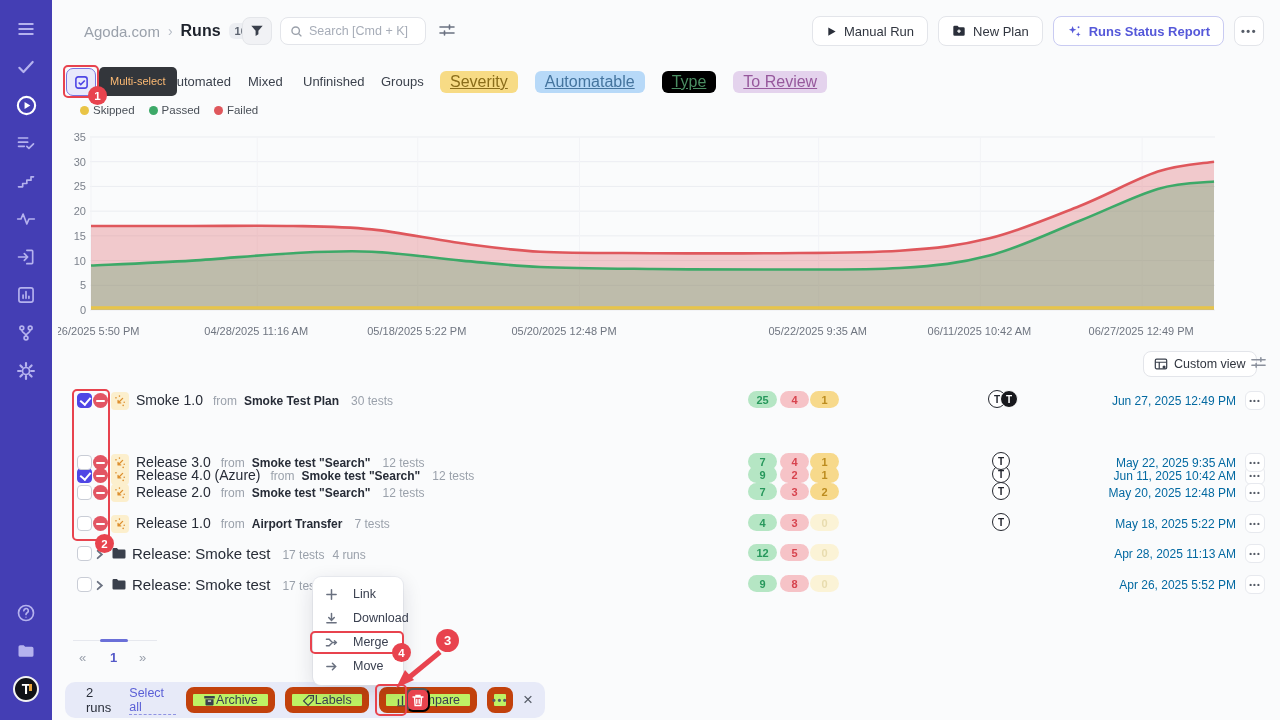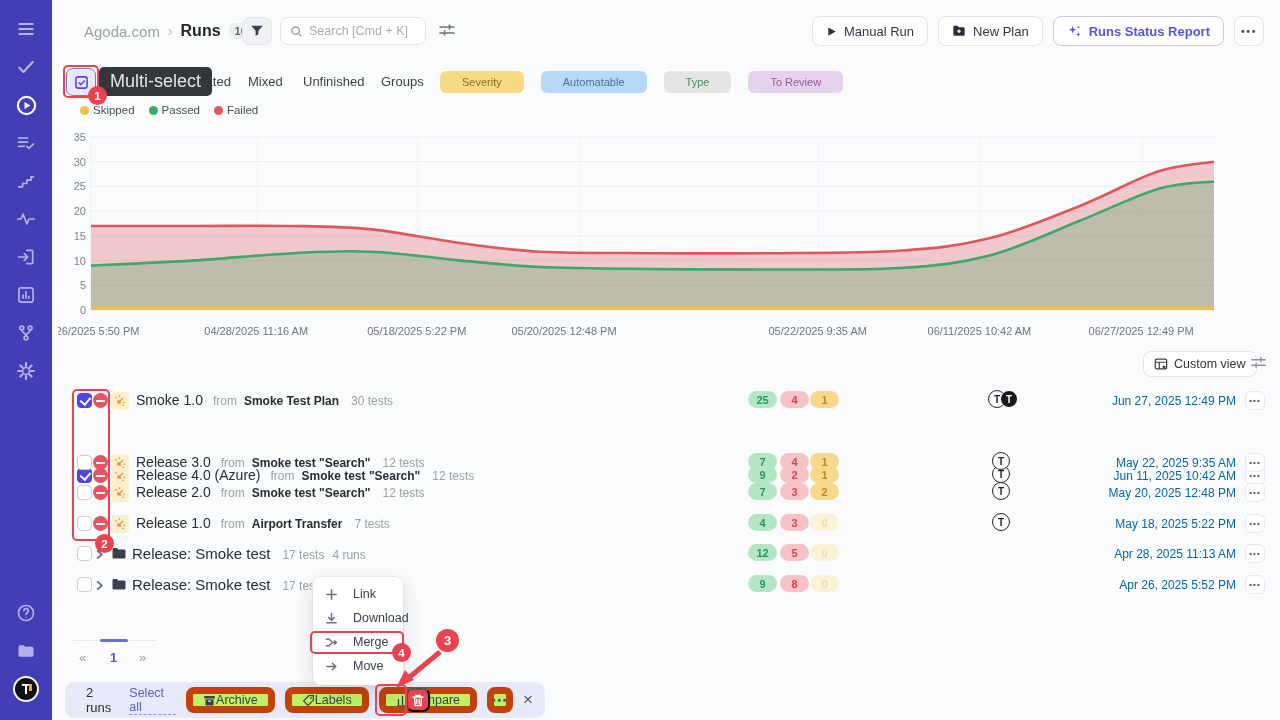--- a/index.html
+++ b/index.html
@@ -43,24 +43,24 @@
   .btn.accent { color:#5558d9; border-color:#c9cbf2; font-weight:bold; }
   .btn.sq { width:30px; padding:0; justify-content:center; }
   .dots { letter-spacing:1.5px; font-size:11px; color:#555b66; font-weight:bold; }
 
   
   .ms-btn { position:absolute; left:66px; top:68px; width:30px; height:28px; border-radius:7px;
             border:1.5px solid #7a74e0; background:#e9e9fb; display:flex; align-items:center;
             justify-content:center; color:#4f46e5; cursor:pointer; }
   .tab { position:absolute; top:74px; font-size:13px; color:#3c424d; cursor:pointer; white-space:nowrap; }
   .tagbar { position:absolute; left:440px; top:71px; display:flex; gap:17px; }
-  .tag-pill { height:22px; border-radius:6px; padding:0 22px; font-size:11px; display:flex;
-              align-items:center; cursor:pointer; white-space:nowrap; }
-  .tooltip { position:absolute; left:99px; top:67px; height:29px; background:#33363b; color:#e5e5e5;
-             border-radius:5px; font-size:18px; line-height:29px; padding:0 11px; z-index:30; white-space:nowrap; }
+  .tag-pill { height:22px; border-radius:6px; padding:0 10px; font-size:16px; display:flex;
+              align-items:center; cursor:pointer; white-space:nowrap;text-decoration:underline; }
+  .tooltip { position:absolute; left:99px; top:67px; height:29px; background:#33363b; color:#fdba74;
+             border-radius:5px; font-size:11px; line-height:29px; padding:0 11px; z-index:30; white-space:nowrap; }
 
   
   .legend { position:absolute; left:80px; top:104px; display:flex; gap:14px; align-items:center; }
   .legend-item { display:flex; align-items:center; gap:4px; font-size:11.5px; color:#4a5058; }
   .legend-dot { width:9px; height:9px; border-radius:50%; }
   #chart-wrap { position:absolute; left:90px; top:134px; width:1125px; height:179px; }
   .ytick { position:absolute; width:30px; text-align:right; font-size:11px; color:#7c828c; }
   #x-labels { position:absolute; left:58px; top:325px; width:1222px; height:16px; overflow:hidden; }
   .xtick { position:absolute; top:0; transform:translateX(-50%); font-size:11px; color:#6f7580; white-space:nowrap; }
 
@@ -286,21 +286,21 @@
   </button>
   <div id="tabs">
       <span class="tab" style="left: 168px;">Automated</span>
       <span class="tab" style="left: 248px;">Mixed</span>
       <span class="tab" style="left: 303px;">Unfinished</span>
       <span class="tab" style="left: 381px;">Groups</span>
     </div>
   <div class="tagbar" id="tags">
       <span class="tag-pill" style="background: rgb(247, 219, 133); color: rgb(138, 109, 26);">Severity</span>
       <span class="tag-pill" style="background: rgb(183, 217, 248); color: rgb(68, 116, 158);">Automatable</span>
-      <span class="tag-pill" style="background: #e5e5e5; color: rgb(75, 143, 99);">Type</span>
+      <span class="tag-pill" style="background: #000000; color: rgb(75, 143, 99);">Type</span>
       <span class="tag-pill" style="background: rgb(228, 211, 237); color: rgb(150, 88, 156);">To Review</span>
     </div>
   <div class="tooltip">Multi-select</div>
 
   <div class="legend" id="legend">
       <span class="legend-item">
         <span class="legend-dot" style="background: rgb(233, 196, 70);"></span>
         <span>Skipped</span>
       </span>
       <span class="legend-item">

